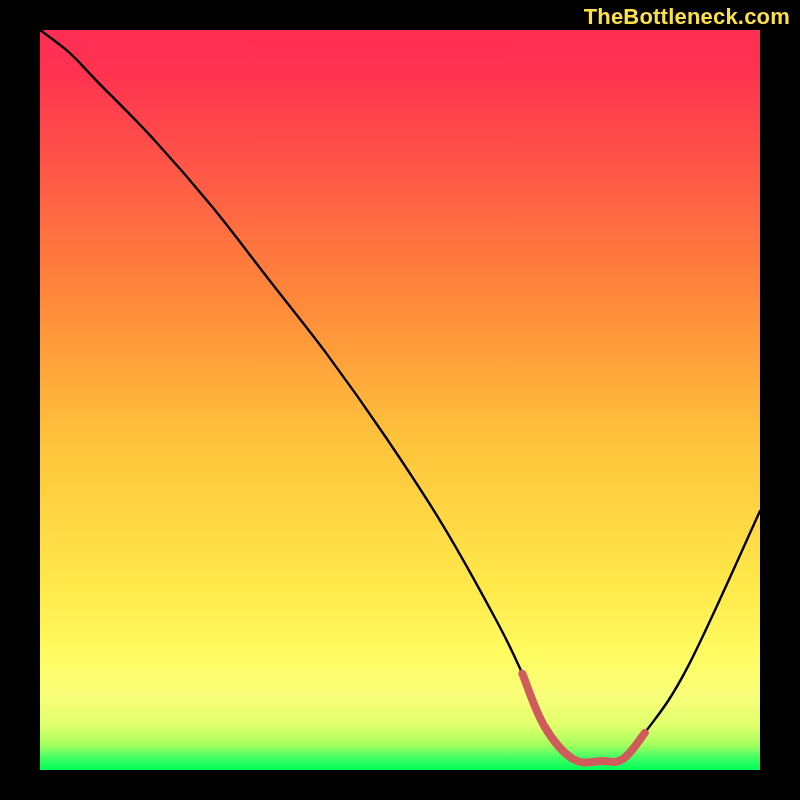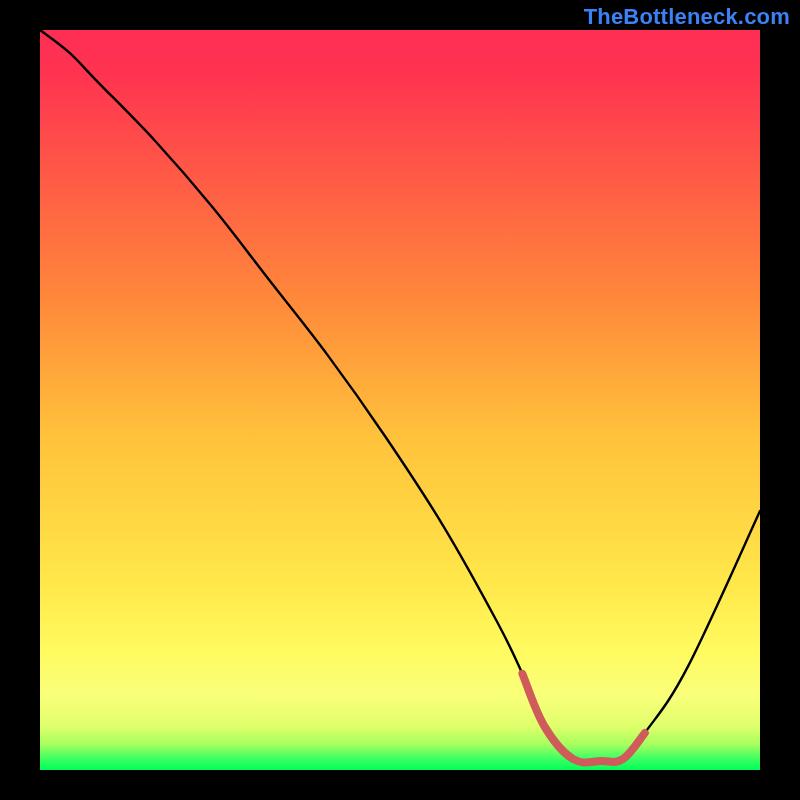--- a/index.html
+++ b/index.html
@@ -15,21 +15,21 @@
     width: 800px;
     height: 800px;
   }
   .watermark {
     position: absolute;
     top: 4px;
     right: 10px;
     font-family: Arial, Helvetica, sans-serif;
     font-size: 22px;
     font-weight: 600;
-    color: #3b82f6;
+    color: #fde047;
     letter-spacing: 0.2px;
     z-index: 20;
     user-select: none;
   }
   svg {
     position: absolute;
     top: 0;
     left: 0;
     z-index: 5;
   }

